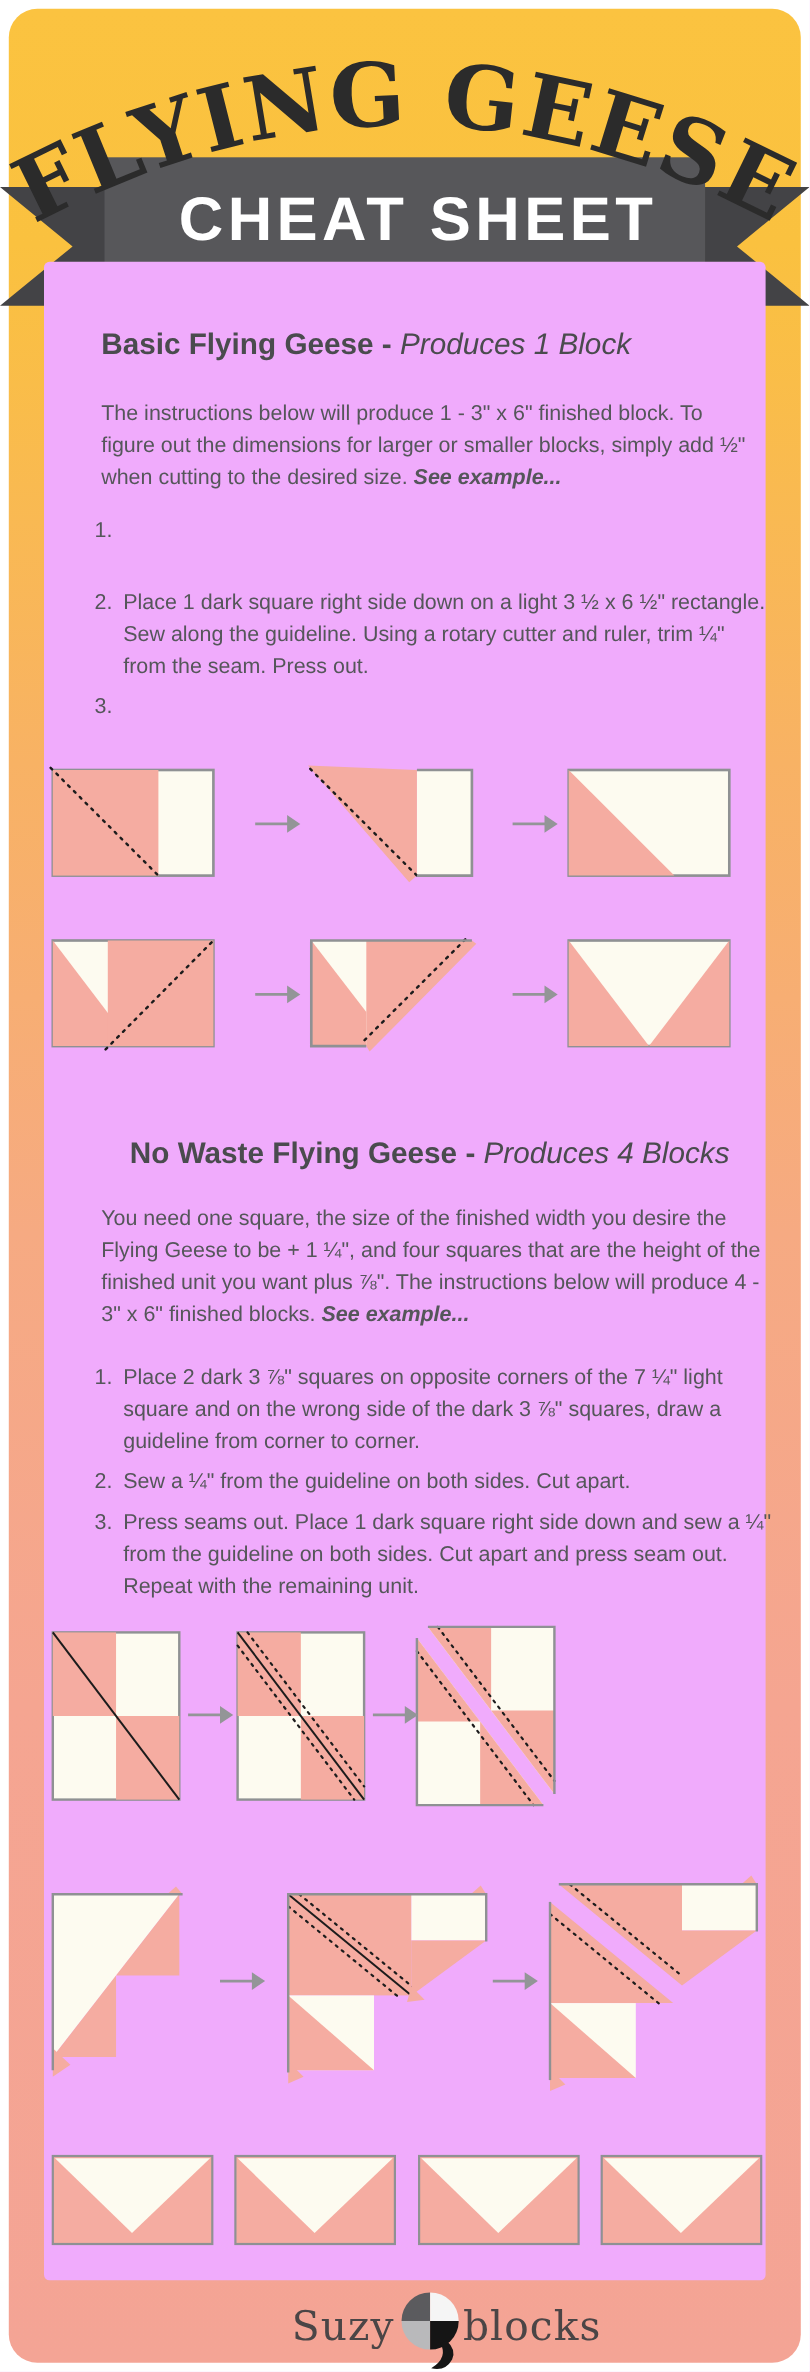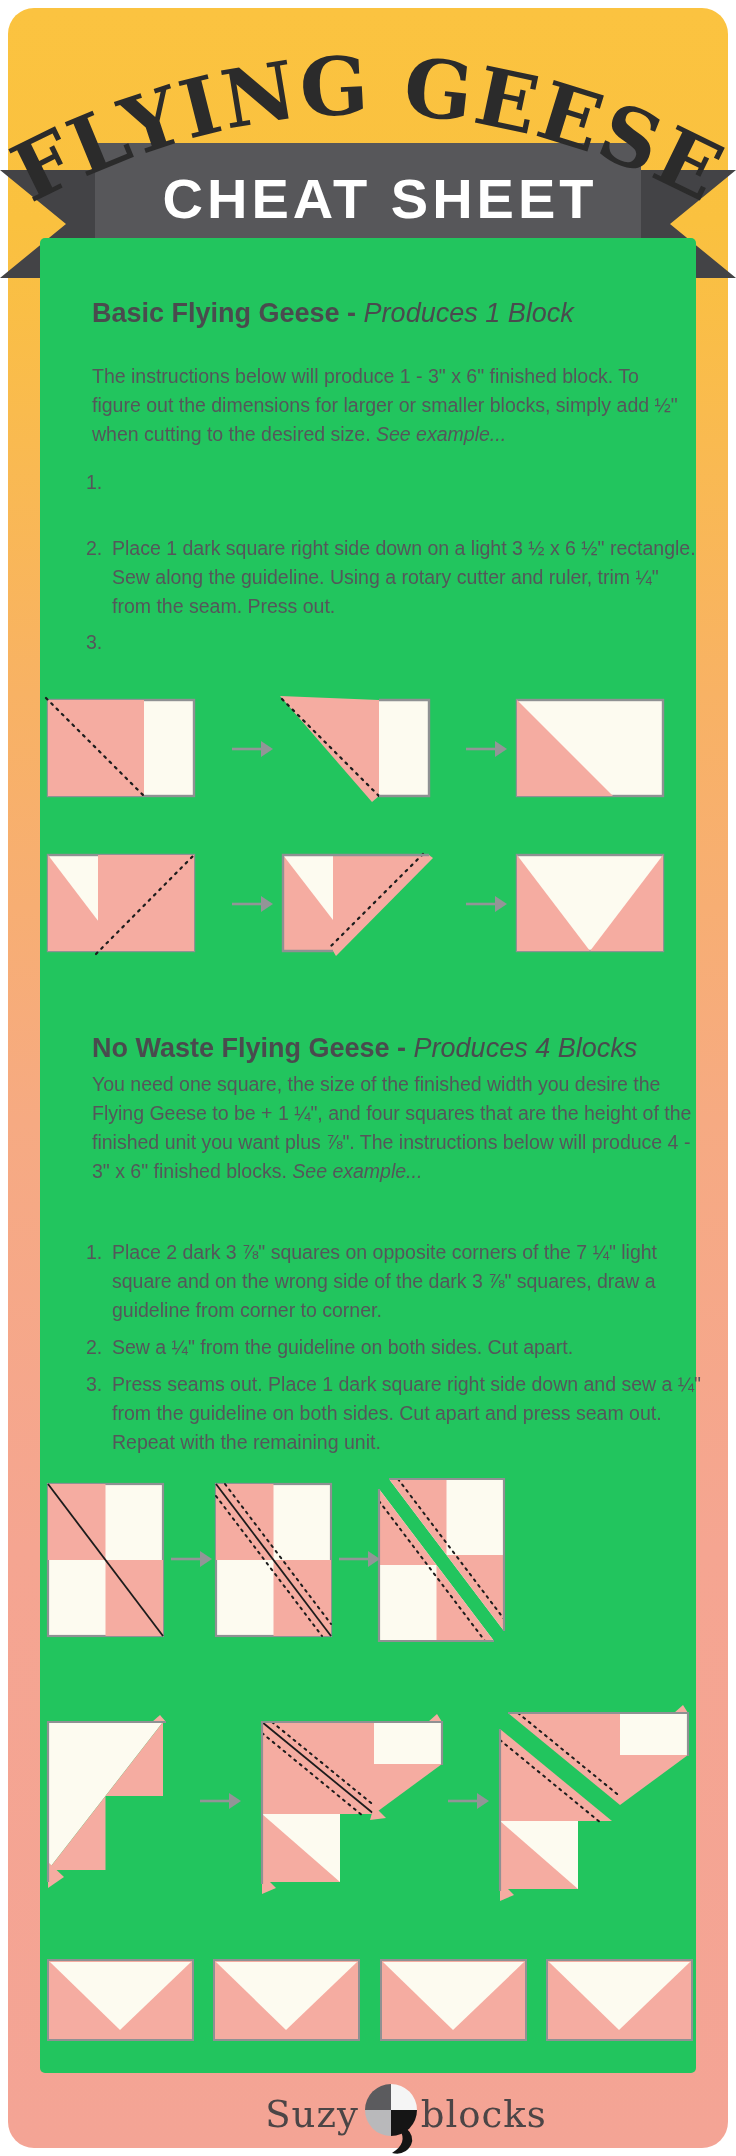--- a/index.html
+++ b/index.html
@@ -1,31 +1,31 @@
 <!DOCTYPE html>
 <html><head>
 <meta charset="utf-8">
 <style>
   html,body{margin:0;padding:0;background:#fff;}
   #page{position:relative;width:736px;height:2156px;background:#fff;overflow:hidden;
         font-family:"Liberation Sans", sans-serif;}
   .abs{position:absolute;}
   #grad{left:8px;top:8px;width:720px;height:2140px;border-radius:26px;
         background:linear-gradient(180deg,#FBC340 0%,#FAC13F 10%,#F8B264 32%,#F6AA82 52%,#F5A591 72%,#F4A495 100%);}
-  #card{left:40px;top:238px;width:656px;height:1835px;background:#22c55e;border-radius:5px;}
+  #card{left:40px;top:238px;width:656px;height:1835px;background:#f0abfc;border-radius:5px;}
   
   #headsvg{left:0;top:0;}
   #bannerText{left:95px;top:146px;width:570px;height:104px;display:flex;align-items:center;justify-content:center;
       color:#FFFFFF;font-size:56px;font-weight:bold;letter-spacing:4px;}
   
   .h{left:52px;font-size:27px;color:#4A4B4E;}
   .h b{font-weight:bold;}
   .h i{font-weight:normal;font-style:italic;}
   .para{left:52px;width:600px;font-size:19.5px;line-height:29px;color:#55565A;}
-  .para i{font-style:italic;}
+  .para i{font-style:italic;font-weight:bold;}
   .step{left:72px;width:590px;font-size:19.5px;line-height:29px;color:#55565A;}
   .step .num{position:absolute;left:-26px;top:0;}
   svg{overflow:visible;display:block;}
   .logo{left:0;top:2082px;width:736px;height:64px;display:flex;align-items:center;justify-content:center;
         font-family:"DejaVu Serif", serif;font-size:37px;color:#4B4546;letter-spacing:1px;padding-left:38px;}
 </style>
 </head>
 <body>
 
 <div id="page">
@@ -111,24 +111,24 @@
     </svg>
     <svg class="abs" style="left:192px;top:655px" width="42" height="22" viewBox="0 0 42 22">
       <line x1="0" y1="11" x2="30" y2="11" stroke="#939597" stroke-width="2.6"></line>
       <polygon points="29,3 41,11 29,19" fill="#939597"></polygon>
     </svg>
     <svg class="abs" style="left:426px;top:655px" width="42" height="22" viewBox="0 0 42 22">
       <line x1="0" y1="11" x2="30" y2="11" stroke="#939597" stroke-width="2.6"></line>
       <polygon points="29,3 41,11 29,19" fill="#939597"></polygon>
     </svg>
 
-    <div class="abs h" style="top:795px;">
+    <div class="abs h" style="top:795px;margin-left:26px;">
       <b>No Waste Flying Geese - </b><i>Produces 4 Blocks</i>
     </div>
-    <div class="abs para" style="top:832px;">
+    <div class="abs para" style="top:856px;">
       <span>You need one square, the size of the finished width you desire the Flying Geese to be + 1 ¼", and four squares that are the height of the finished unit you want plus ⅞". The instructions below will produce 4 - 3" x 6" finished blocks. </span><i>See example...</i>
     </div>
     <div class="abs step" style="top:1000px;">
       <span class="num">1.</span>
       <span>Place 2 dark 3 ⅞" squares on opposite corners of the 7 ¼" light square and on the wrong side of the dark 3 ⅞" squares, draw a guideline from corner to corner.</span>
     </div>
     <div class="abs step" style="top:1095px;">
       <span class="num">2.</span>
       <span>Sew a ¼" from the guideline on both sides. Cut apart.</span>
     </div>

